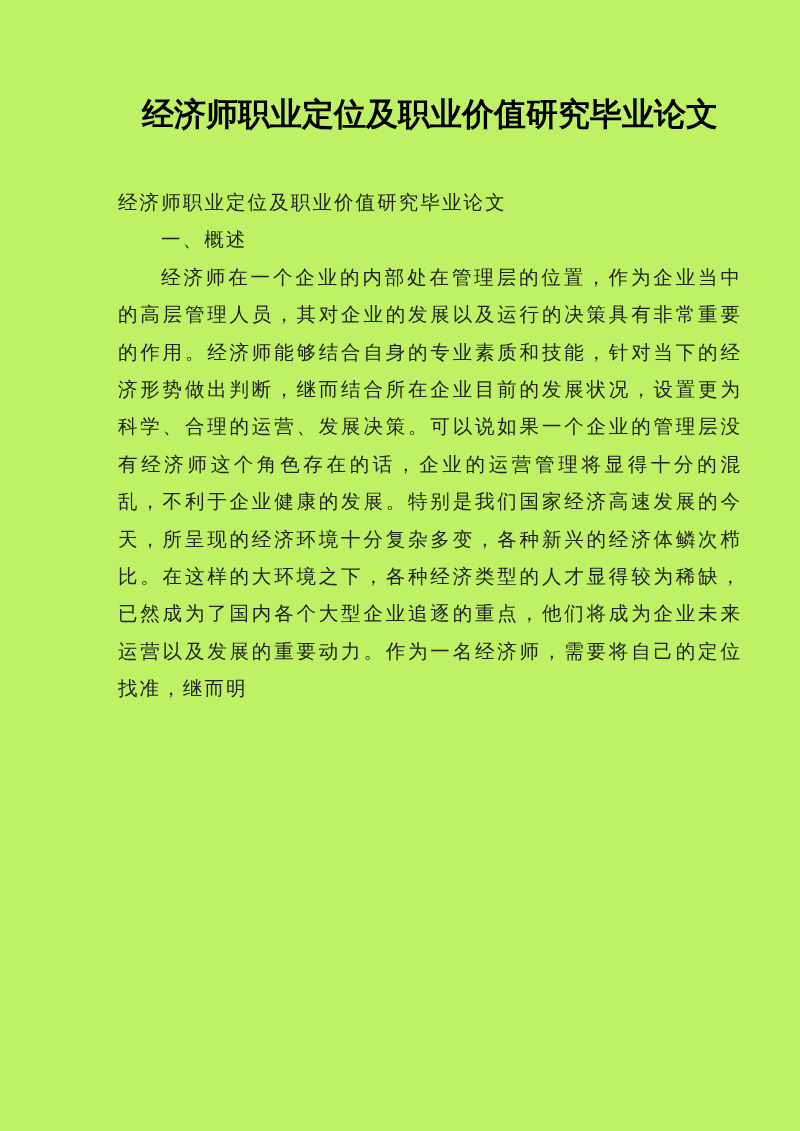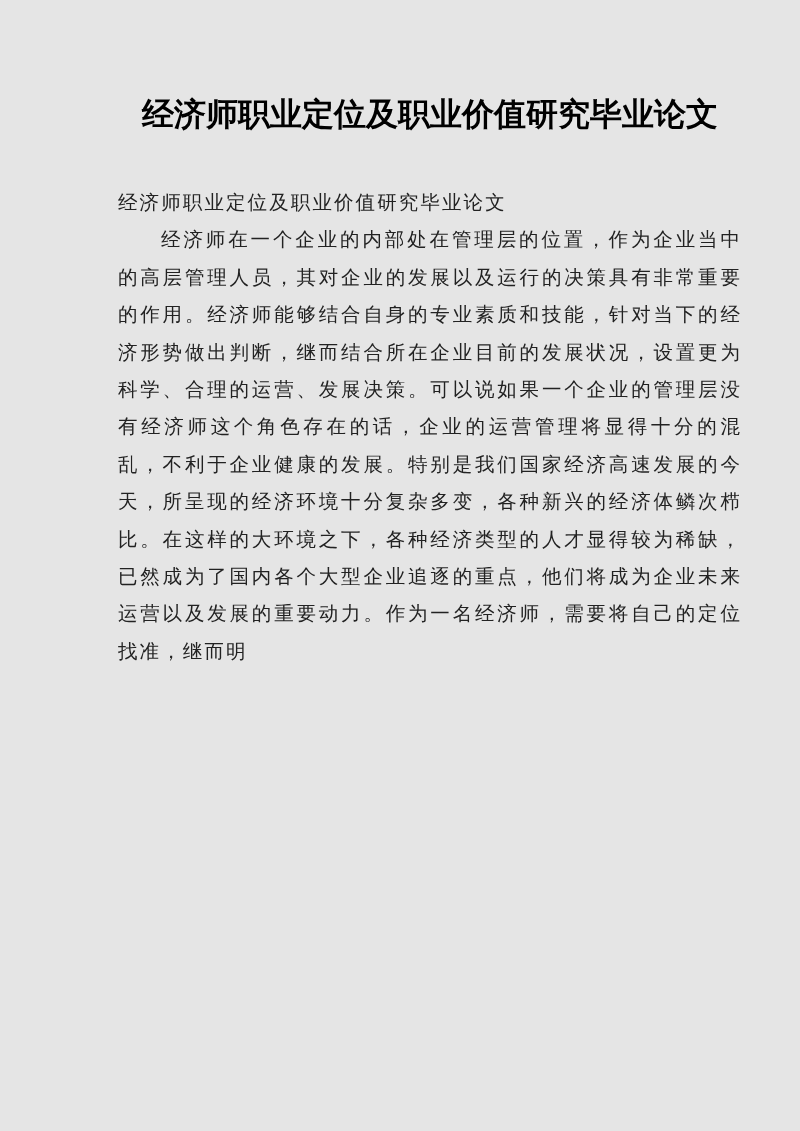--- a/index.html
+++ b/index.html
@@ -11,21 +11,21 @@
     width: 800px;
     height: 1131px;
     overflow: hidden;
     font-family: "Liberation Serif", "DejaVu Serif", serif;
   }
   .page {
     position: relative;
     width: 800px;
     height: 1131px;
     box-sizing: border-box;
-    background: #e5e5e5;
+    background: #bef264;
     padding: 90px 58px 0 118px;
     overflow: hidden;
   }
   .doc-title {
     margin: 0;
     padding: 0;
     font-size: 32px;
     line-height: 48px;
     font-weight: bold;
     text-align: center;
@@ -50,15 +50,16 @@
     text-indent: 43px;
   }
 </style>
 </head>
 <body>
 
 <div class="page">
   <h1 class="doc-title">经济师职业定位及职业价值研究毕业论文</h1>
   <div class="doc-body">
       <p class="para">经济师职业定位及职业价值研究毕业论文</p>
+      <p class="para indent">一、概述</p>
       <p class="para indent">经济师在一个企业的内部处在管理层的位置，作为企业当中的高层管理人员，其对企业的发展以及运行的决策具有非常重要的作用。经济师能够结合自身的专业素质和技能，针对当下的经济形势做出判断，继而结合所在企业目前的发展状况，设置更为科学、合理的运营、发展决策。可以说如果一个企业的管理层没有经济师这个角色存在的话，企业的运营管理将显得十分的混乱，不利于企业健康的发展。特别是我们国家经济高速发展的今天，所呈现的经济环境十分复杂多变，各种新兴的经济体鳞次栉比。在这样的大环境之下，各种经济类型的人才显得较为稀缺，已然成为了国内各个大型企业追逐的重点，他们将成为企业未来运营以及发展的重要动力。作为一名经济师，需要将自己的定位找准，继而明</p>
     </div>
 </div>
 
 </body></html>

